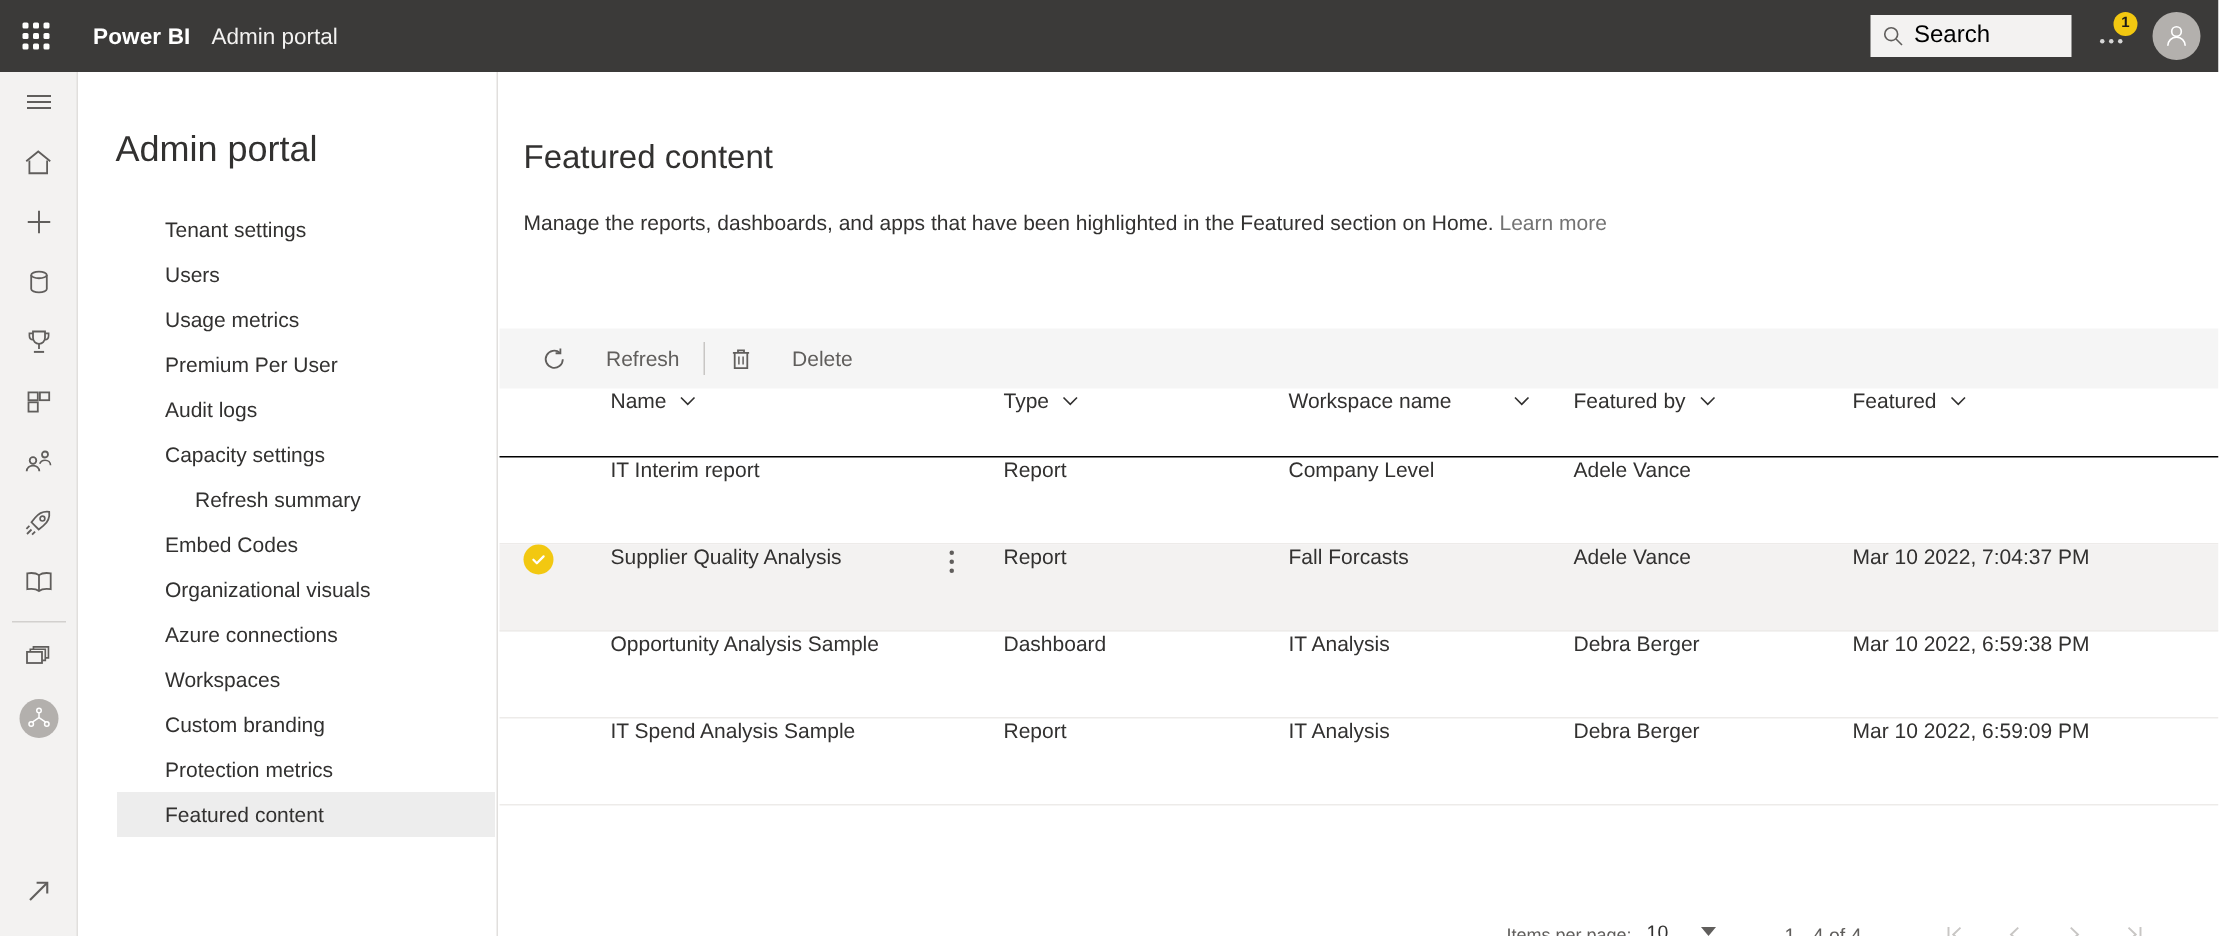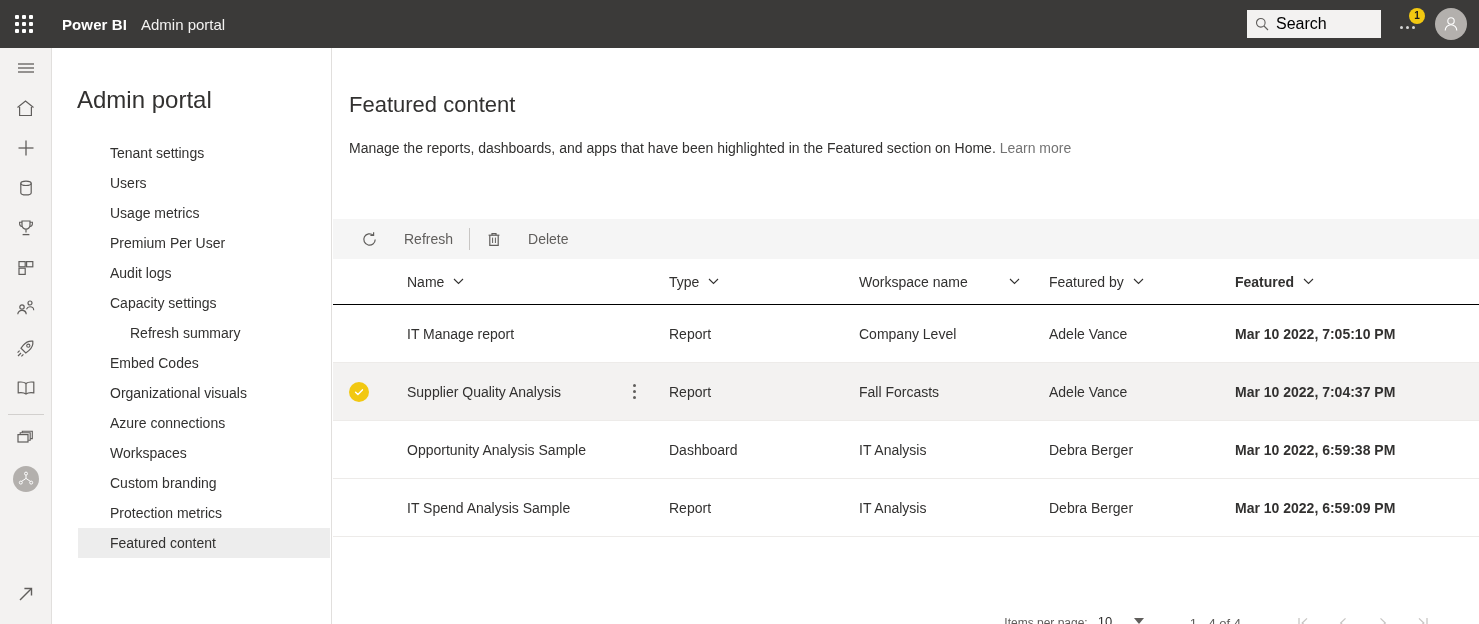--- a/index.html
+++ b/index.html
@@ -170,21 +170,21 @@
     font-size: 14px; color: #605e5c;
     white-space: nowrap;
     gap: 18px;
   }
   .tb-btn svg { margin-right: 8px; display: block; }
   .tb-sep { width: 1px; height: 22px; background: #c8c6c4; margin: 0 6px; }
 
   
   .table { position: absolute; top: 211px; left: 0; width: 1146px; }
   .trow {
-    display: flex; align-items: center;
+    display: flex; align-items: flex-start;
     height: 58px;
     padding-left: 16px;
     font-size: 14px;
     color: #323130;
     position: relative;
   }
   .thead {
     height: 46px;
     border-bottom: 1px solid #000000;
     color: #323130;
@@ -195,21 +195,21 @@
   .thead .cell .chev { margin-left: 9px; display: block; }
   .trow.alt { background: #f3f2f1; }
   .trow.bordered { border-bottom: 1px solid #edebe9; }
 
   .c-check { width: 58px; flex: 0 0 58px; display: flex; align-items: center; }
   .c-name  { width: 220px; flex: 0 0 220px; white-space: nowrap; }
   .c-kebab { width: 42px; flex: 0 0 42px; display: flex; align-items: center; justify-content: flex-start; }
   .c-type  { width: 190px; flex: 0 0 190px; white-space: nowrap; }
   .c-ws    { width: 190px; flex: 0 0 190px; white-space: nowrap; gap: 32px; }
   .c-by    { width: 186px; flex: 0 0 186px; white-space: nowrap; }
-  .c-feat  { flex: 1 1 auto; white-space: nowrap; font-weight: bold; }
+  .c-feat  { flex: 1 1 auto; white-space: nowrap; }
 
   .check-pill {
     width: 20px; height: 20px; border-radius: 50%;
     background: #f2c811;
     display: flex; align-items: center; justify-content: center;
     cursor: pointer;
   }
   .kebab { display: flex; flex-direction: column; gap: 3px; cursor: pointer; padding: 4px 6px; }
   .kebab i { width: 3px; height: 3px; border-radius: 50%; background: #605e5c; display: block; }
 
@@ -464,26 +464,25 @@
         <div class="c-feat cell">
           <span class="lbl">Featured</span>
           <svg class="chev" width="11" height="7" viewBox="0 0 11 7">
             <path d="M1 1l4.5 4.5L10 1" fill="none" stroke="#323130" stroke-width="1.1"></path>
           </svg>
         </div>
       </div>
       <div id="table-body">
           <div class="trow bordered">
             <div class="c-check"></div>
-            <div class="c-name">IT Manage report</div>
+            <div class="c-name">IT Interim report</div>
             <div class="c-kebab"></div>
             <div class="c-type">Report</div>
             <div class="c-ws">Company Level</div>
             <div class="c-by">Adele Vance</div>
-            <div class="c-feat">Mar 10 2022, 7:05:10 PM</div>
           </div>
           <div class="trow alt bordered">
             <div class="c-check">
               <div class="check-pill">
                 <svg width="12" height="12" viewBox="0 0 12 12">
                   <path d="M2.6 6.2 4.9 8.5 9.4 3.9" fill="none" stroke="#ffffff" stroke-width="1.5" stroke-linecap="round" stroke-linejoin="round"></path>
                 </svg>
               </div>
             </div>
             <div class="c-name">Supplier Quality Analysis</div>

